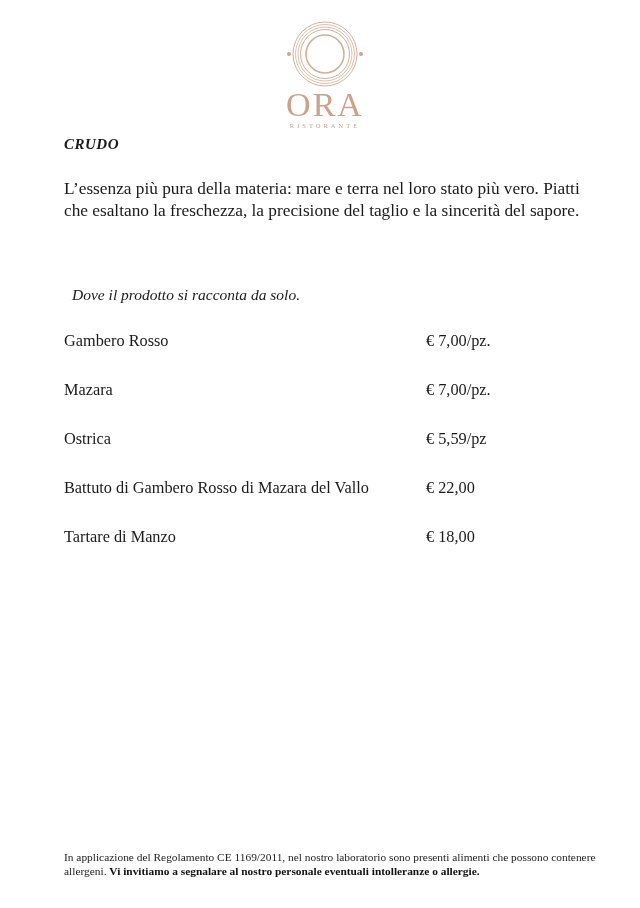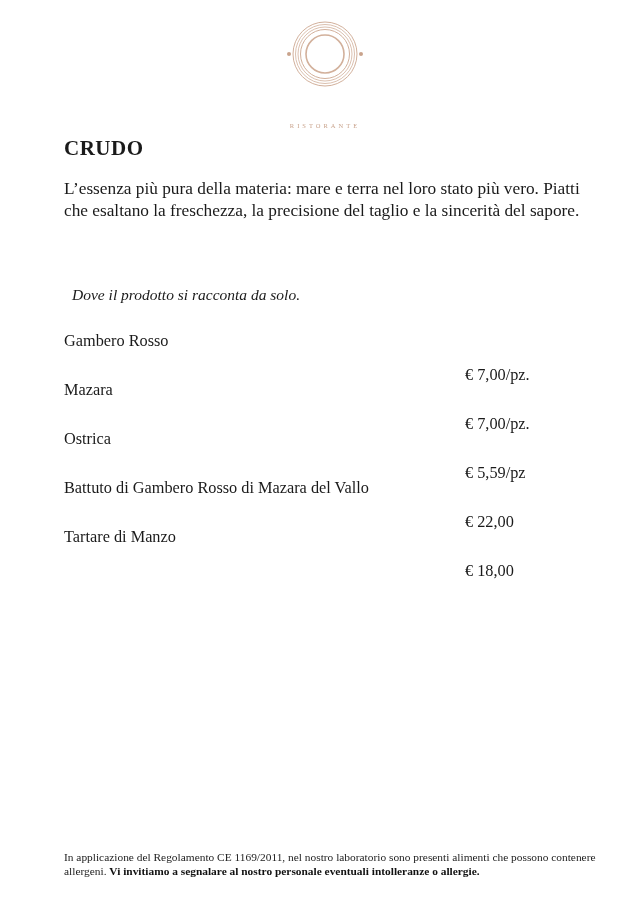--- a/index.html
+++ b/index.html
@@ -3,45 +3,46 @@
   <meta charset="utf-8">
   <style>
     html, body { margin: 0; padding: 0; background: #ffffff; }
     body { width: 640px; height: 908px; position: relative; overflow: hidden;
       font-family: "Liberation Serif", "DejaVu Serif", serif; color: #1a1a1a; }
     .logo { position: absolute; left: 270px; top: 20px; width: 110px; height: 115px; }
     .logo-word { position: absolute; left: 0; width: 110px; top: 68px; text-align: center;
       font-size: 34px; letter-spacing: 2px; color: #c9a38c; line-height: 34px; }
     .logo-sub { position: absolute; left: 0; width: 110px; top: 102px; text-align: center;
       font-size: 6.5px; letter-spacing: 3px; color: #c9a38c; }
-    .title { position: absolute; left: 64px; top: 136px; font-size: 21px; font-weight: bold;
-      letter-spacing: 0.5px; }
+    .title { position: absolute; left: 64px; top: 136px; font-size: 15px; font-weight: bold;
+      font-style: italic; letter-spacing: 0.5px; }
     .intro { position: absolute; left: 64px; top: 178px; width: 540px; font-size: 17.3px; line-height: 22px; }
     .tagline { position: absolute; left: 64px; top: 286px; font-size: 15.5px; font-style: italic; margin-left: 8px; }
     .item { position: absolute; left: 64px; width: 520px; font-size: 16.3px; }
     .item .name { position: absolute; left: 0; top: 0; white-space: nowrap; }
-    .item .price { position: absolute; left: 401px; top: 0; white-space: nowrap; margin-top: 34px; }
+    .item .price { position: absolute; left: 362px; top: 0; white-space: nowrap; }
     .footer { position: absolute; left: 64px; top: 850px; width: 540px; font-size: 11.4px; line-height: 14px; color: #222; }
     .footer b { color: #111; }
   </style>
 </head>
 <body>
 
 <div class="logo">
   <svg width="110" height="70" viewBox="0 0 110 70" style="position:absolute;left:0;top:0;">
     <g fill="none" stroke="#d2b09b">
       <circle cx="55" cy="34" r="32" stroke-width="1"></circle>
       <circle cx="55" cy="34" r="29.5" stroke-width="0.8"></circle>
       <circle cx="55" cy="34" r="27" stroke-width="0.8"></circle>
       <circle cx="55" cy="34" r="24.5" stroke-width="1"></circle>
       <circle cx="55" cy="34" r="19" stroke-width="1.6"></circle>
     </g>
     <circle cx="19" cy="34" r="2" fill="#c9a38c"></circle>
     <circle cx="91" cy="34" r="2" fill="#c9a38c"></circle>
   </svg>
+  <div class="logo-word">ORA</div>
   <div class="logo-sub">RISTORANTE</div>
 </div>
 
 <div class="title">CRUDO</div>
 <div class="intro">L’essenza più pura della materia: mare e terra nel loro stato più vero. Piatti che esaltano la freschezza, la precisione del taglio e la sincerità del sapore.</div>
 <div class="tagline">Dove il prodotto si racconta da solo.</div>
 
 <div class="item" style="top:331px;">
   <span class="name">Gambero Rosso</span>
   <span class="price">€ 7,00/pz.</span>

